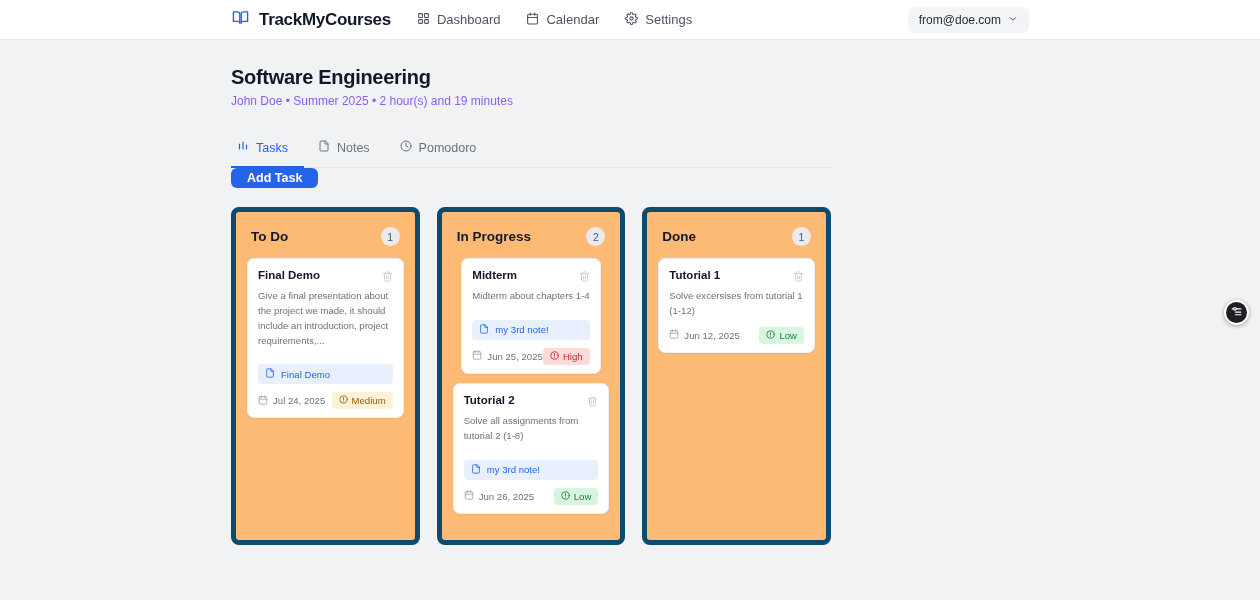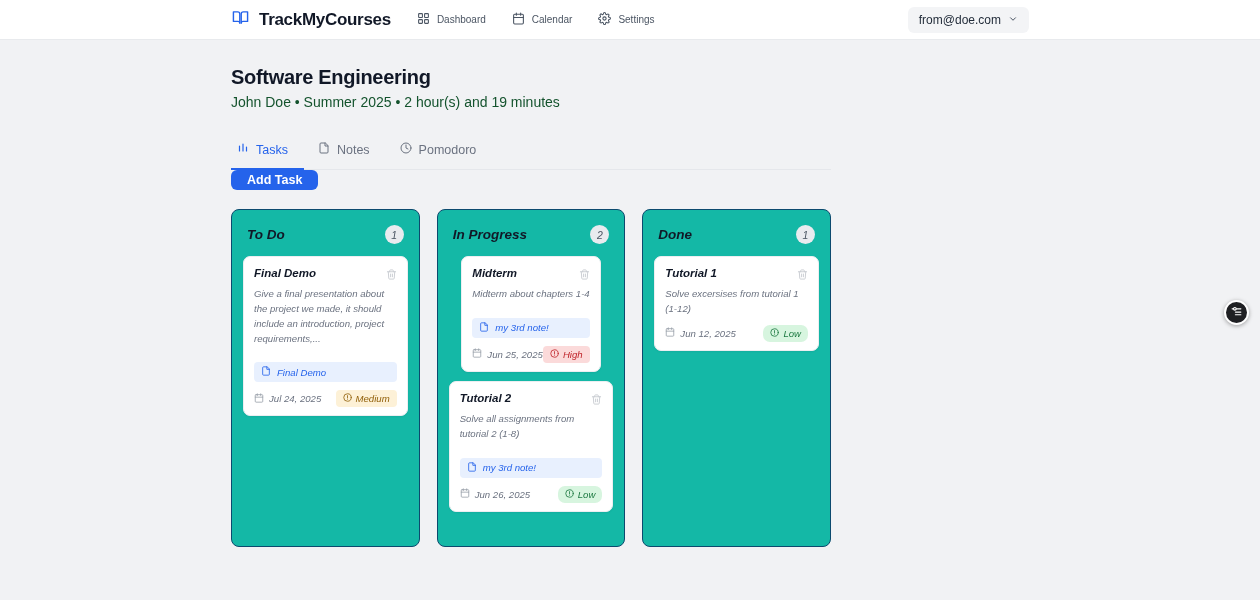--- a/index.html
+++ b/index.html
@@ -21,38 +21,38 @@
     padding: 0 19px 0 231px;
     position: relative;
   }
   .brand { display: flex; align-items: center; gap: 9px; }
   .brand-name {
     font-size: 17px; font-weight: bold; letter-spacing: -0.3px; color: #111827;
   }
   .navlinks { display: flex; align-items: center; gap: 26px; margin-left: 26px; }
   .navlink {
     display: flex; align-items: center; gap: 7px;
-    font-size: 10px; color: #4b5563; cursor: pointer;
+    font-size: 13px; color: #4b5563; cursor: pointer;
   }
   .account {
     position: absolute; right: 231px; top: 50%; transform: translateY(-50%);
     display: flex; align-items: center; gap: 7px;
     background: #f3f4f6; border-radius: 6px;
     padding: 6px 11px; font-size: 12px; color: #1f2937; cursor: pointer;
   }
   .chev { display: inline-block; }
 
   
   .page { width: 1062px; padding: 0 231px; }
 
   .course-title {
     font-size: 20px; font-weight: bold; color: #111827;
     letter-spacing: -0.3px; padding-top: 26px;
   }
-  .course-meta { font-size: 14px; color: #14532d; margin-top: 5px; }
+  .course-meta { font-size: 12px; color: #8b5cf6; margin-top: 5px; }
 
   
   .tabs {
     display: flex; align-items: center; gap: 0;
     border-bottom: 1px solid #e5e7eb;
     margin-top: 24px;
   }
   .tab {
     display: flex; align-items: center; gap: 7px;
     padding: 8px 16px 11px 6px;
@@ -70,26 +70,25 @@
     font-family: inherit; font-size: 12.5px; font-weight: bold;
     padding: 3px 16px; cursor: pointer;
   }
 
   
   .board {
     display: flex; gap: 17px; margin-top: 19px;
   }
   .column {
     width: 255px;
-    background: #14b8a6;
-    border: 1px solid #0c4a6e;
+    background: #fdba74;
+    border: 5px solid #0c4a6e;
     border-radius: 8px;
     padding: 11px;
     height: 338px;
-    font-style: italic;
   }
   .col-head {
     display: flex; align-items: center; justify-content: space-between;
     padding: 4px 4px 0 4px;
   }
   .col-title { font-size: 13.5px; font-weight: bold; color: #111827; }
   .col-count {
     min-width: 19px; height: 19px; border-radius: 10px;
     background: #e9ebef; color: #4b5563;
     font-size: 10.5px; display: flex; align-items: center;
@@ -124,21 +123,21 @@
     margin-top: 8px;
   }
   .due { display: flex; align-items: center; gap: 5px; font-size: 9.6px; color: #6b7280; }
   .badge {
     display: flex; align-items: center; gap: 4px;
     border-radius: 4px; padding: 3px 7px;
     font-size: 9.6px; font-weight: 500;
   }
   .badge.medium { background: #fdf1d7; color: #92610b; }
   .badge.high   { background: #fbdada; color: #c0262c; }
-  .badge.low    { background: #d7f5df; color: #1d7a42; border-radius: 7px; }
+  .badge.low    { background: #d7f5df; color: #1d7a42; }
 
   
   .fab {
     position: fixed; right: 11px; top: 300px;
     width: 25px; height: 25px; border-radius: 50%;
     background: #1f2023; border: 2px solid #ffffff;
     box-shadow: 0 1px 4px rgba(0,0,0,.35);
     display: flex; align-items: center; justify-content: center;
     cursor: pointer;
   }

